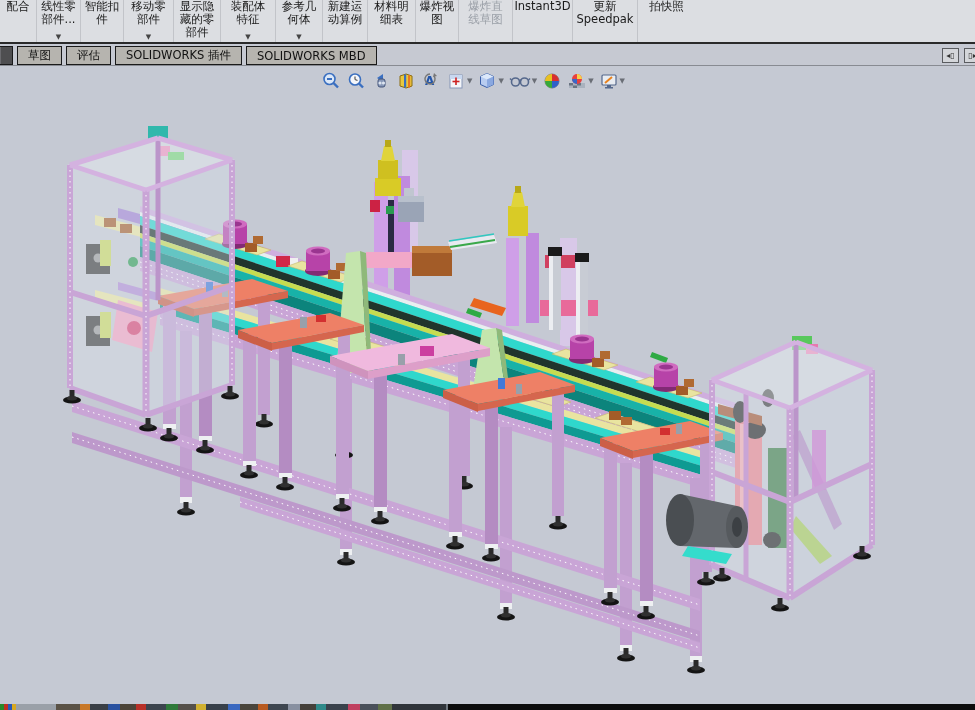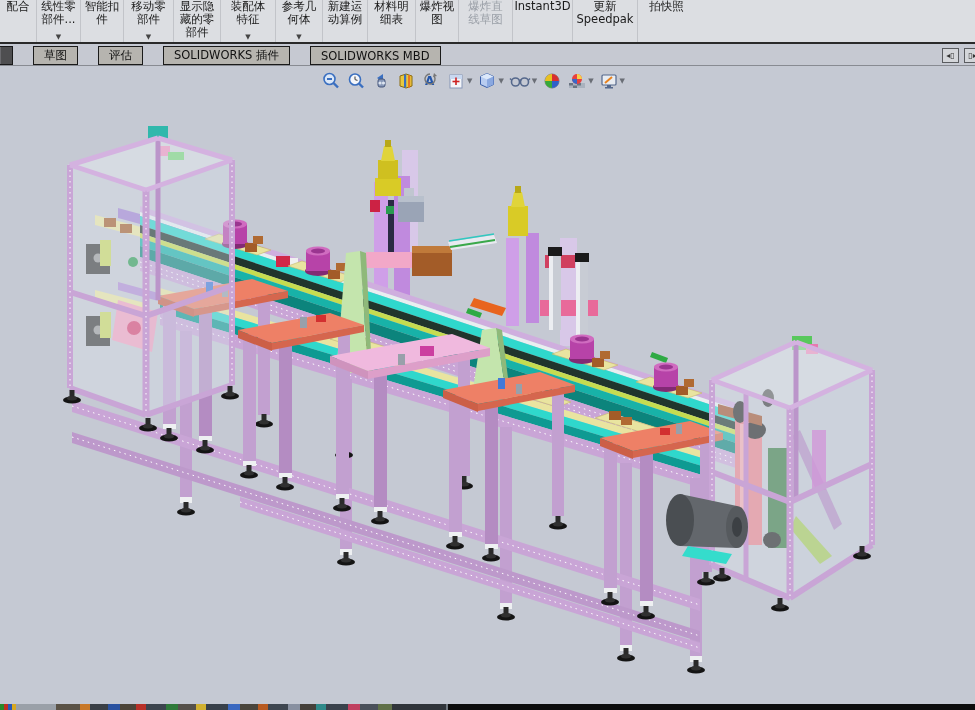--- a/index.html
+++ b/index.html
@@ -18,21 +18,21 @@
   .rb-btn.disabled .rb-label { color:#9ba0a8; }
   .rb-dd { position:absolute; bottom:1px; left:50%; transform:translateX(-50%);
            font-size:7px; color:#444; line-height:7px; }
   .rb-spacer { flex:1; }
 
   
   .tabstrip { position:absolute; left:0; top:46px; width:975px; height:20px;
               background:#c6c9d2; border-bottom:1px solid #888b92; display:flex; align-items:stretch; }
   .tab-partial { width:13px; background:#4e4e50; border:1px solid #19191a; border-left:none;
                  background-image:linear-gradient(90deg,#6a6a6e 1px,transparent 1px); }
-  .tab { background:#b6b4af; border:1px solid #1a1a1a; margin-left:20px;
+  .tab { background:#b6b4af; border:1px solid #1a1a1a; margin-left:4px;
          font-size:11.5px; color:#111; display:flex; align-items:center; justify-content:center;
          padding:0 10px; cursor:default; }
   .tab-right { margin-left:auto; display:flex; align-items:center; gap:5px; padding-right:0; }
   .mini-btn { width:17px; height:15px; background:#d4d6da; border:1px solid #5a5c60;
               display:flex; align-items:center; justify-content:center; font-size:8px; color:#333;
               flex:none; }
   .mini-btn.clip { margin-right:-6px; }
 
   
   .viewport { position:absolute; left:0; top:67px; width:975px; height:637px;

